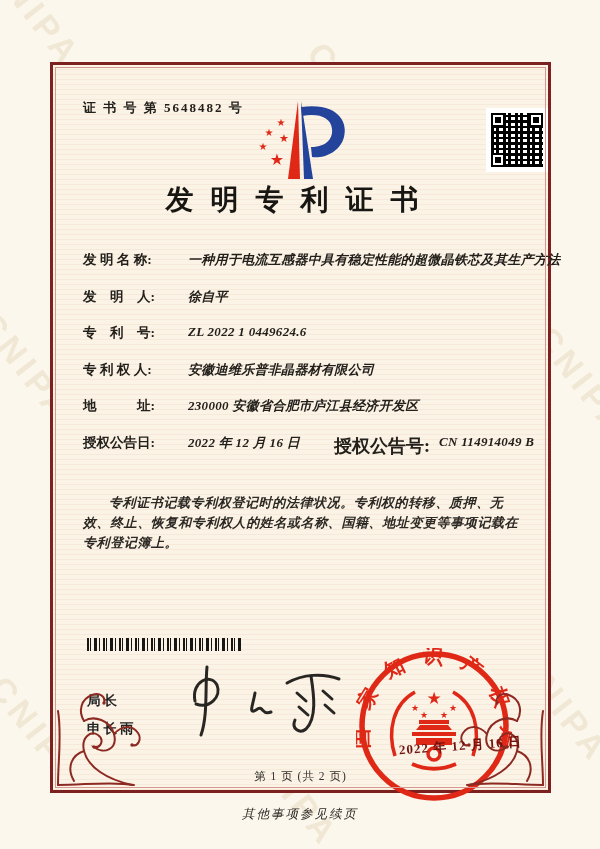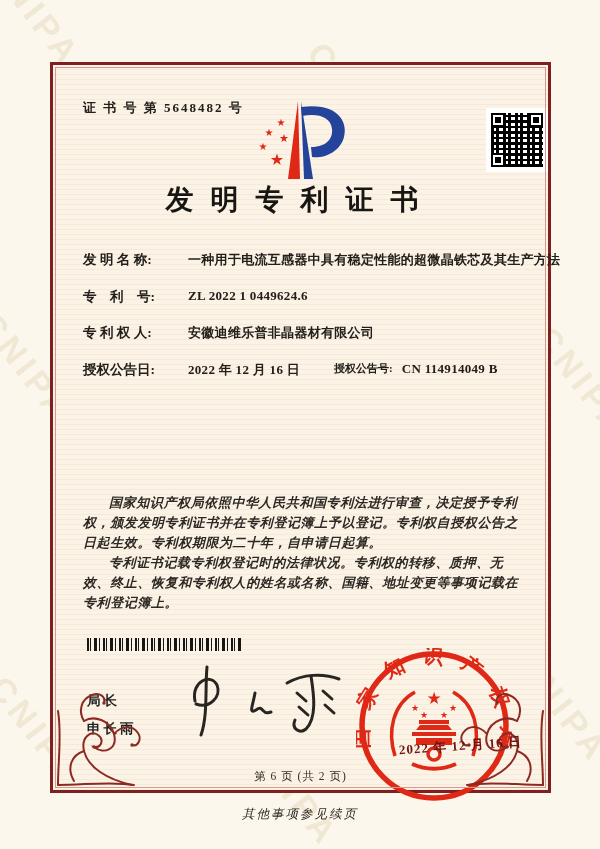--- a/index.html
+++ b/index.html
@@ -23,22 +23,22 @@
                      repeating-linear-gradient(90deg,#000 0 3px,#fff 3px 5px,#000 5px 8px,#fff 8px 12px);}
   .finder{position:absolute;width:14px;height:14px;border:2.5px solid #000;background:#fff;box-sizing:border-box;}
   .finder::after{content:"";position:absolute;inset:2px;background:#000;}
   .f-tl{left:5px;top:5px;} .f-tr{right:5px;top:5px;} .f-bl{left:5px;bottom:5px;}
   .title{position:absolute;left:0;top:116px;width:100%;text-align:center;font-size:28px;font-weight:bold;
          letter-spacing:17px;padding-left:0;box-sizing:border-box;color:#181613;}
   
   .fields{position:absolute;left:30px;top:186px;width:448px;}
   .row{display:flex;height:20px;margin-bottom:16.5px;white-space:nowrap;align-items:flex-start;}
   .lbl{display:inline-block;min-width:96px;font-size:13.5px;font-weight:bold;color:#23201c;}
-  .val{margin-left:9px;font-size:13px;font-weight:bold;color:#23201c;letter-spacing:.3px;}
-  .lbl2{margin-left:34px;font-size:11px;font-weight:bold;color:#23201c;}
+  .val{margin-left:9px;font-size:13px;font-weight:bold;color:#23201c;letter-spacing:.3px;font-style:italic;}
+  .lbl2{margin-left:34px;font-size:18px;font-weight:bold;color:#23201c;}
   
   .body-text{position:absolute;left:30px;top:428px;width:438px;font-size:13px;line-height:20px;
              font-style:italic;font-weight:bold;color:#2c2823;letter-spacing:.6px;}
   .body-text p{margin:0;text-indent:2em;}
   .barcode{position:absolute;left:34px;top:573px;width:156px;height:13px;
     background:repeating-linear-gradient(90deg,#161616 0 2px,transparent 2px 3px,#161616 3px 4px,transparent 4px 7px,#161616 7px 10px,transparent 10px 12px,#161616 12px 13px,transparent 13px 16px);}
   .director{position:absolute;left:34px;top:622px;font-family:"Liberation Sans","DejaVu Sans",sans-serif;
             font-weight:bold;font-size:13.5px;color:#2a262;line-height:28px;letter-spacing:3px;color:#222;}
   .signature{position:absolute;left:112px;top:596px;}
   .seal{position:absolute;left:303px;top:583px;}
@@ -91,37 +91,44 @@
     </div>
 
     <div class="title">发明专利证书</div>
 
     <div class="fields">
       <div class="row">
         <span class="lbl">发 明 名 称:</span>
         <span class="val">一种用于电流互感器中具有稳定性能的超微晶铁芯及其生产方法</span>
       </div>
       <div class="row">
+        <span class="lbl">发　明　人:</span>
+        <span class="val">徐自平</span>
+      </div>
+      <div class="row">
         <span class="lbl">专　利　号:</span>
         <span class="val">ZL 2022 1 0449624.6</span>
       </div>
       <div class="row">
         <span class="lbl">专 利 权 人:</span>
         <span class="val">安徽迪维乐普非晶器材有限公司</span>
+      </div>
+      <div class="row">
+        <span class="lbl">地　　　址:</span>
+        <span class="val">230000 安徽省合肥市庐江县经济开发区</span>
       </div>
       <div class="row">
         <span class="lbl">授权公告日:</span>
         <span class="val">2022 年 12 月 16 日</span>
         <span class="lbl2">授权公告号:</span>
         <span class="val">CN 114914049 B</span>
       </div>
     </div>
 
     <div class="body-text">
-      <p>国家知识产权局依照中华人民共和国专利法进行审查，决定授予专利权，颁发发明专利证书并在专利登记簿上予以登记。专利权自授权公告之日起生效。专利权期限为二十年，自申请日起算。</p>
       <p>专利证书记载专利权登记时的法律状况。专利权的转移、质押、无效、终止、恢复和专利权人的姓名或名称、国籍、地址变更等事项记载在专利登记簿上。</p>
     </div>
 
     <div class="barcode"></div>
 
     <div class="director">
       <div>局长</div>
       <div>申长雨</div>
     </div>
 
@@ -193,17 +200,17 @@
       </g>
       <g fill="none" stroke="#e02817">
         <circle cx="78" cy="106" r="6" stroke-width="3.5"></circle>
         <path d="M39,108 C31,83 37,56 59,44" stroke-width="3.5"></path>
         <path d="M117,108 C125,83 119,56 97,44" stroke-width="3.5"></path>
         <path d="M56,116 C70,122 86,122 100,116" stroke-width="4"></path>
       </g>
     </svg>
     <div class="seal-date">2022 年 12 月 16 日</div>
 
-    <div class="page-num">第 6 页 (共 2 页)</div>
+    <div class="page-num">第 1 页 (共 2 页)</div>
   </div>
 
   <div class="continuation">其他事项参见续页</div>
 </div>
 
 </body></html>

